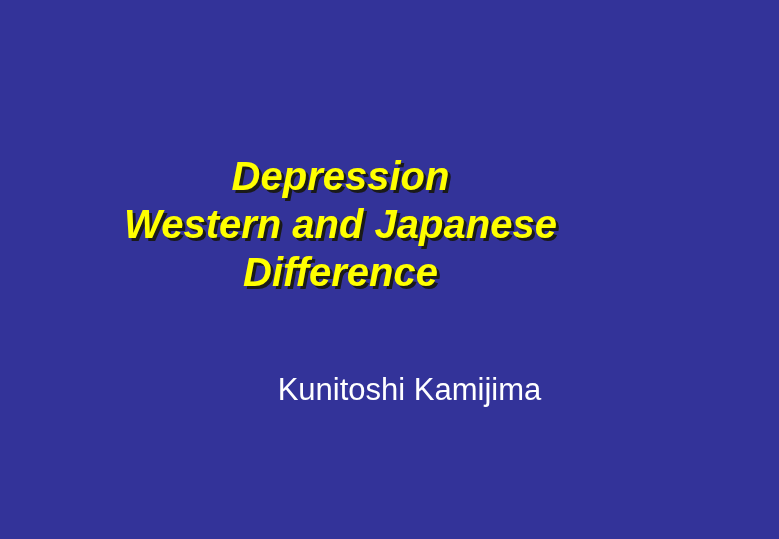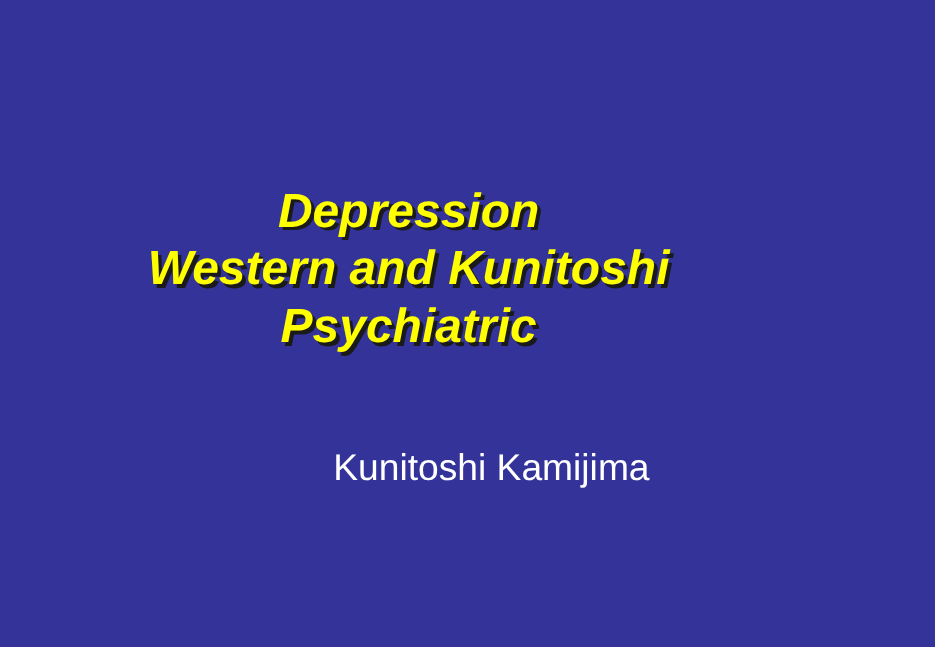--- a/index.html
+++ b/index.html
@@ -65,21 +65,21 @@
     padding-left: 40px;
   }
 </style>
 </head>
 <body>
 
 <div id="slide">
 
   <div id="title-block">
     <span class="title-line">Depression</span>
-    <span class="title-line">Western and Kunitoshi</span>
-    <span class="title-line">Psychiatric</span>
+    <span class="title-line">Western and Japanese</span>
+    <span class="title-line">Difference</span>
   </div>
 
   <div id="byline-block">
     <span class="byline-line">Kunitoshi Kamijima</span>
   </div>
 
 </div>
 
 </body></html>

